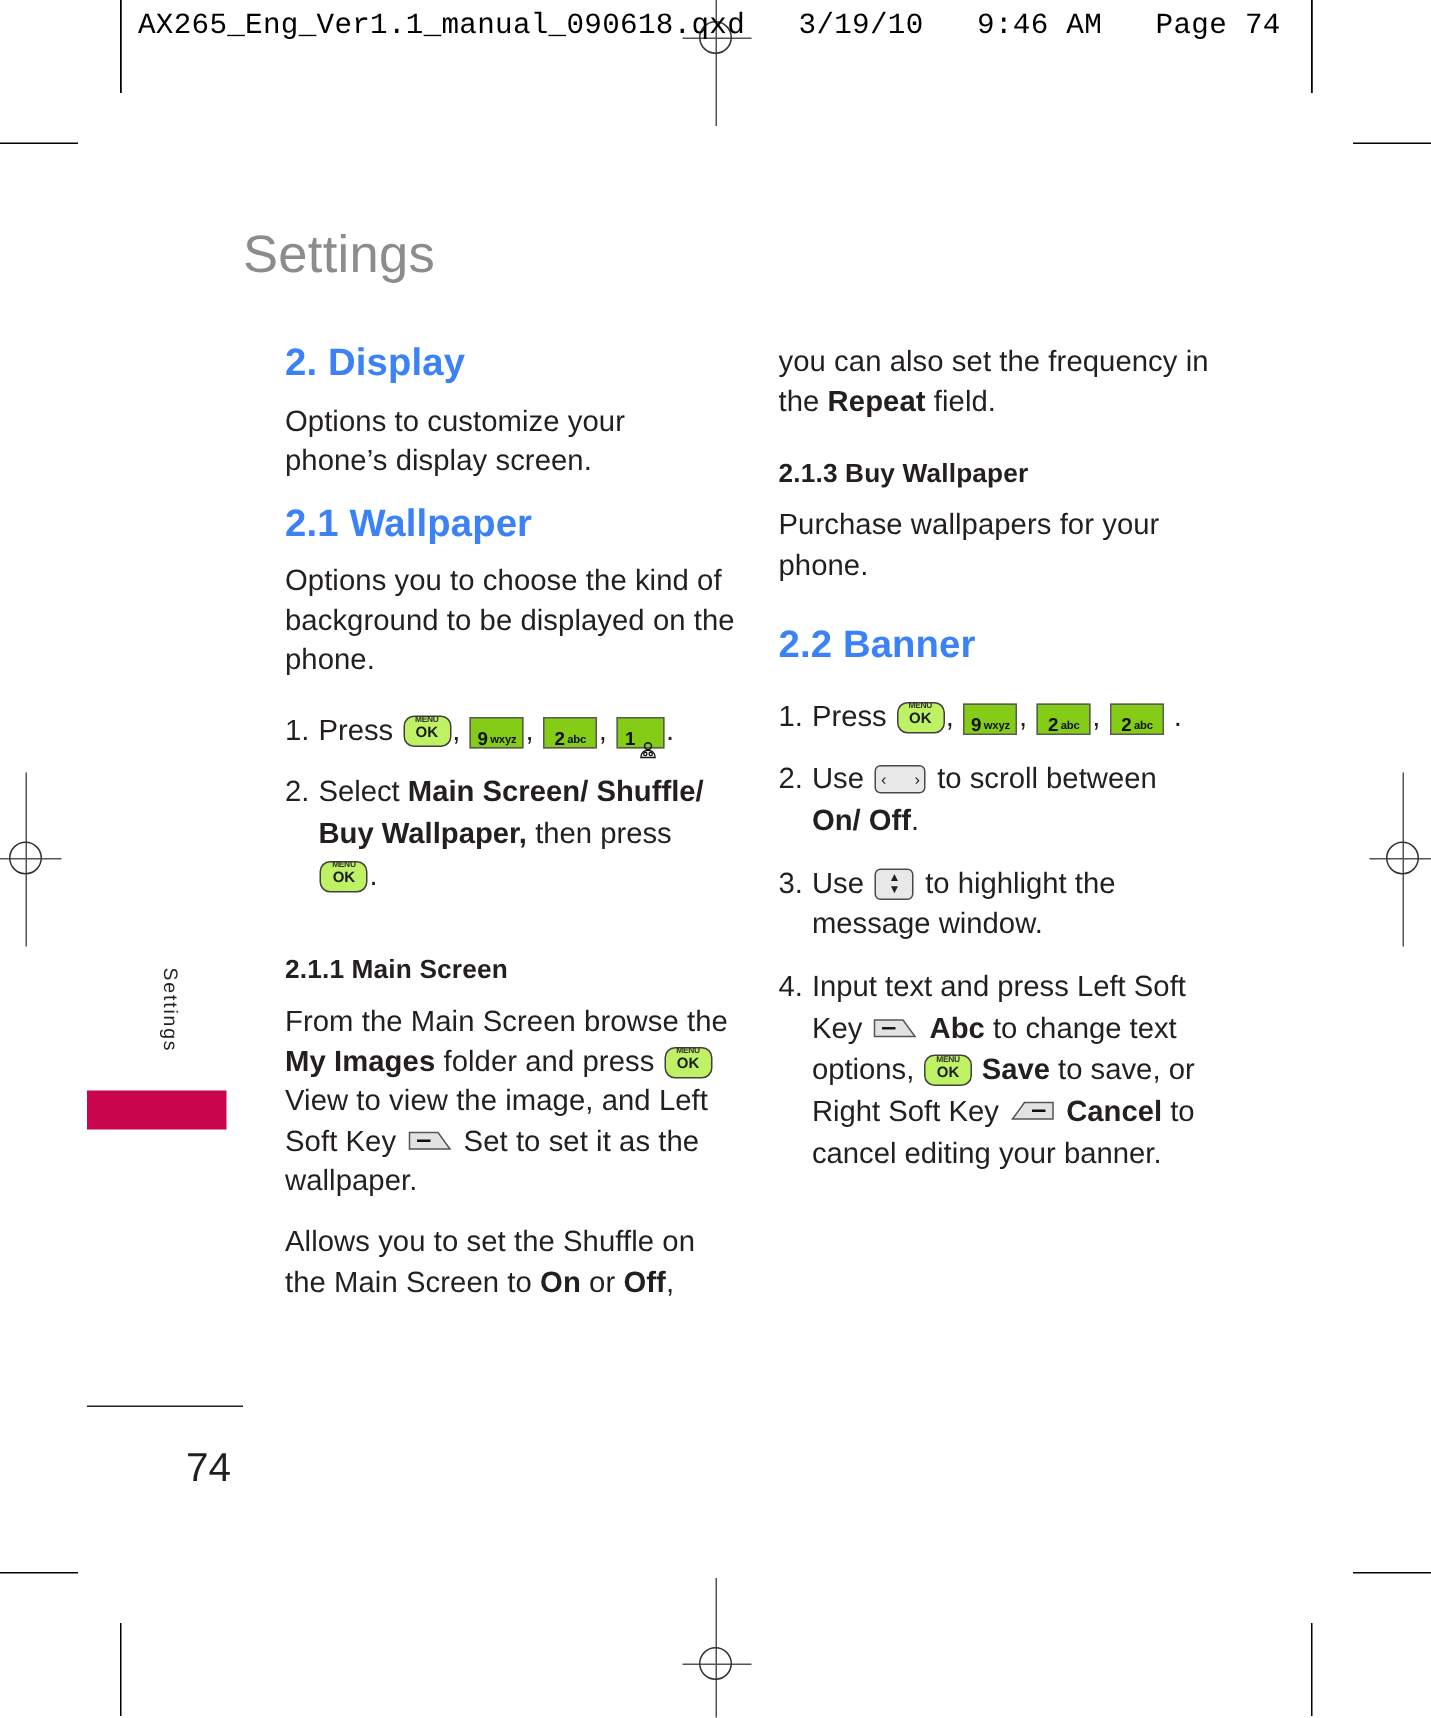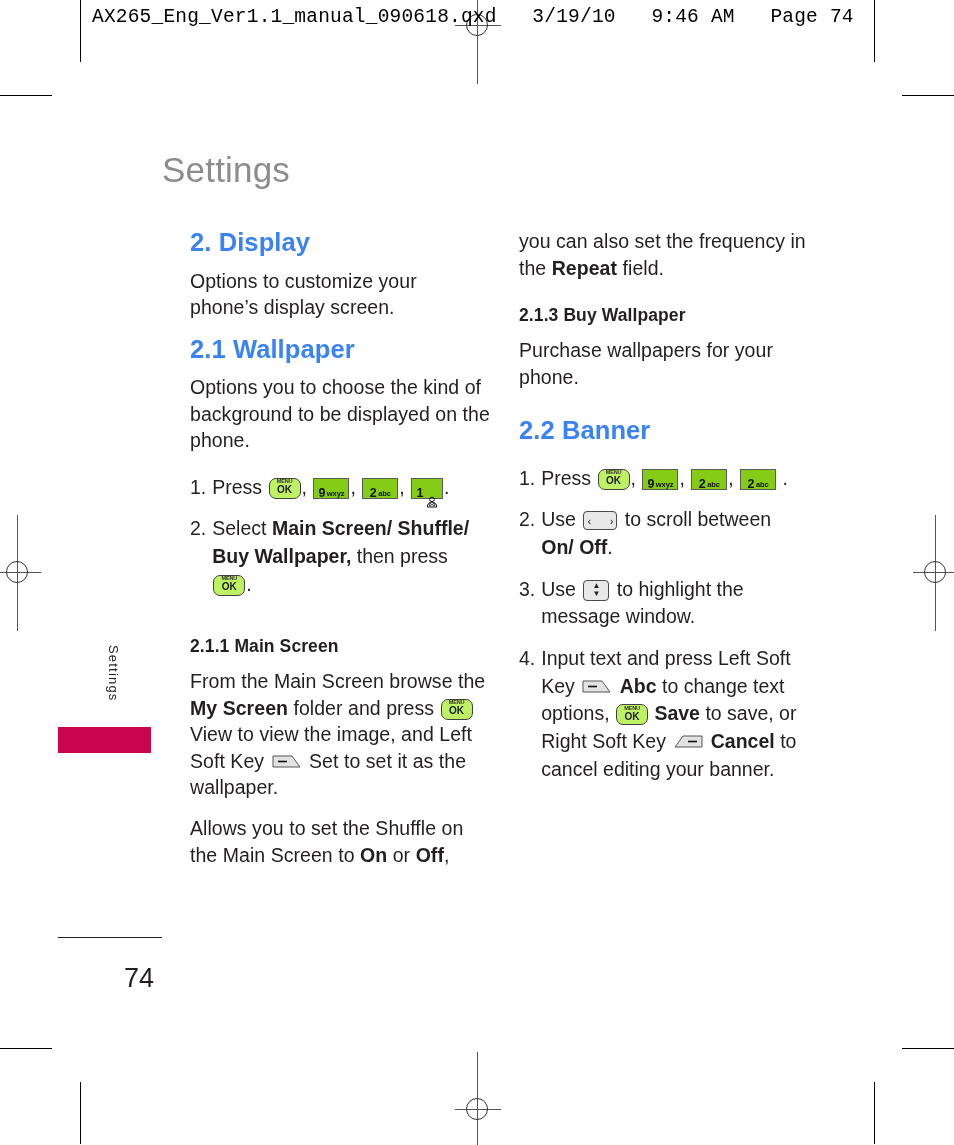--- a/index.html
+++ b/index.html
@@ -344,21 +344,21 @@
               <circle cx="7.8" cy="8.6" r="1.1" fill="none" stroke="#111" stroke-width="0.9"></circle>
             </svg></span></span><span>.</span></span>
   </div>
 
   <div class="step">
     <span class="num">2.</span>
     <span class="txt"><span>Select</span><span>&nbsp;</span><b>Main Screen/ Shuffle/</b><br><b>Buy Wallpaper,</b><span>&nbsp;</span><span>then press</span><br><span class="k k-menuok" style="margin-top:3px;"><span class="lbl-menu">MENU</span><span class="lbl-ok">OK</span></span><span>.</span></span>
   </div>
 
   <h3 class="subsec" style="margin-top:38px;">2.1.1 Main Screen</h3>
-  <p class="body"><span>From the Main  Screen browse the</span> <b>My Screen</b> <span>folder and press</span> <span class="k k-menuok"><span class="lbl-menu">MENU</span><span class="lbl-ok">OK</span></span> <span>View to view the image, and Left Soft Key</span> <span class="k k-soft-l"><svg viewBox="0 0 30 16" width="30" height="16">
+  <p class="body"><span>From the Main  Screen browse the</span> <b>My Images</b> <span>folder and press</span> <span class="k k-menuok"><span class="lbl-menu">MENU</span><span class="lbl-ok">OK</span></span> <span>View to view the image, and Left Soft Key</span> <span class="k k-soft-l"><svg viewBox="0 0 30 16" width="30" height="16">
           <path d="M1 2 L20 2 L28 13 L1 13 Z" fill="#e2e2e2" stroke="#555" stroke-width="1"></path>
           <line x1="6" y1="7.5" x2="15" y2="7.5" stroke="#111" stroke-width="1.6"></line>
         </svg></span> <span>Set to set it as the wallpaper.</span></p>
 
   <p class="body"><span>Allows you to set the Shuffle on the Main Screen to</span> <b>On</b> <span>or</span> <b>Off</b><span>,</span></p>
 
 </div>
 
 <div class="col col-right">
 

